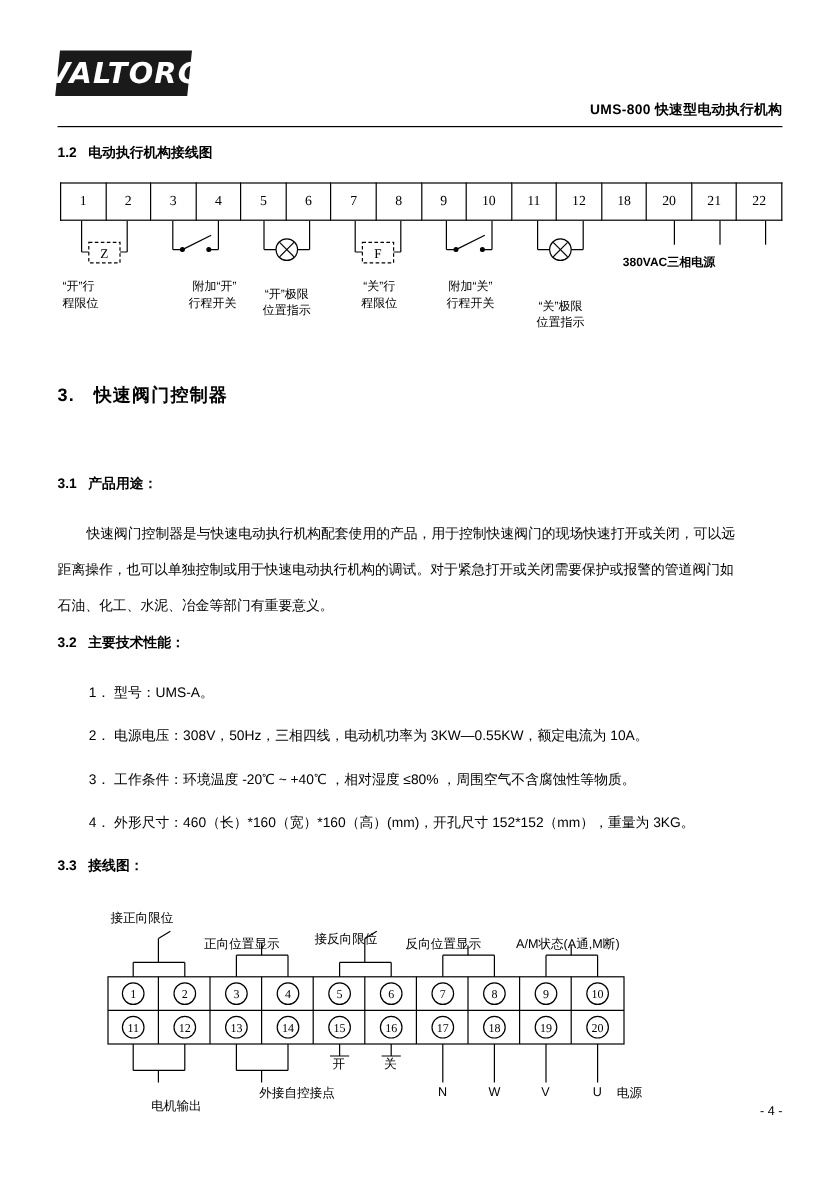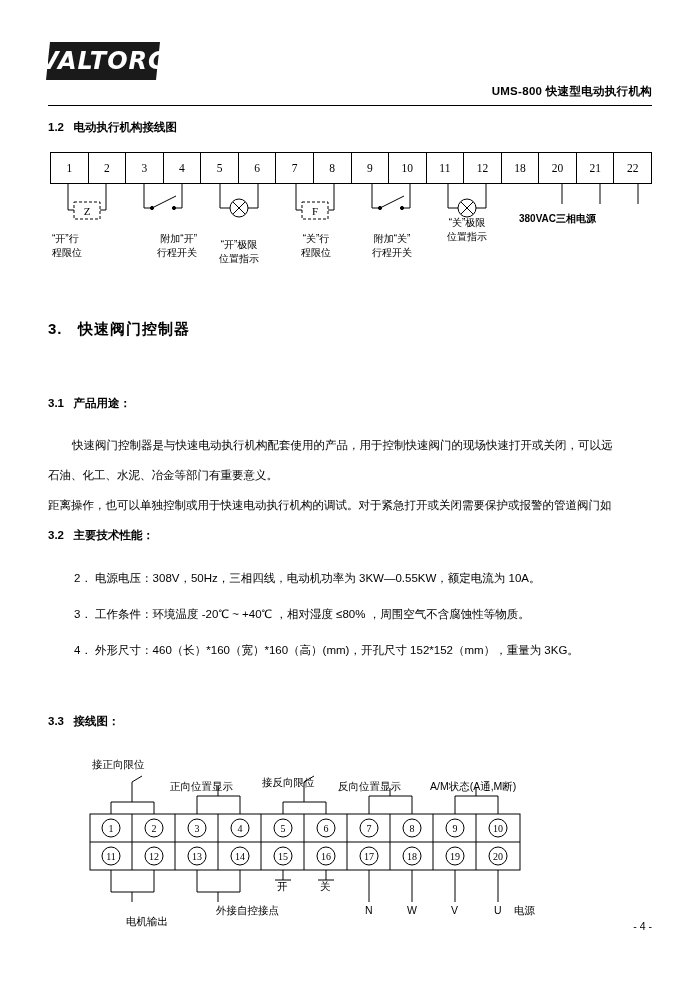--- a/index.html
+++ b/index.html
@@ -248,51 +248,52 @@
         <div>位置指示</div>
       </div>
       <div class="term-label" style="left:236px; top:48px; text-align:center; width:60px;">
         <div>“关”行</div>
         <div>程限位</div>
       </div>
       <div class="term-label" style="left:309px; top:48px; text-align:center; width:66px;">
         <div>附加“关”</div>
         <div>行程开关</div>
       </div>
-      <div class="term-label" style="left:384px; top:32px; text-align:center; width:66px;">
+      <div class="term-label" style="left:384px; top:64px; text-align:center; width:66px;">
         <div>“关”极限</div>
         <div>位置指示</div>
       </div>
       <div class="term-label" style="left:469px; top:28px;font-weight:bold;">380VAC三相电源</div>
     </div>
   </div>
 
   <div class="big-head" style="left:48px; top:320px;">
     <span>3.</span>
     &nbsp;
     <span>快速阀门控制器</span>
   </div>
 
   <div class="sec-num" style="left:48px; top:396px;">
     <span>3.1</span>
     &nbsp;
     <span>产品用途：</span>
   </div>
   <div class="body-text" style="left:48px; top:430px; width:604px;">
     <div style="text-indent:24px;">快速阀门控制器是与快速电动执行机构配套使用的产品，用于控制快速阀门的现场快速打开或关闭，可以远</div>
+    <div>距离操作，也可以单独控制或用于快速电动执行机构的调试。对于紧急打开或关闭需要保护或报警的管道阀门如</div>
     <div>石油、化工、水泥、冶金等部门有重要意义。</div>
-    <div>距离操作，也可以单独控制或用于快速电动执行机构的调试。对于紧急打开或关闭需要保护或报警的管道阀门如</div>
   </div>
 
   <div class="sec-num" style="left:48px; top:528px;">
     <span>3.2</span>
     &nbsp;
     <span>主要技术性能：</span>
   </div>
   <div class="body-text" style="left:74px; top:560px; width:580px; line-height:36px;">
+    <div>1． 型号：UMS-A。</div>
     <div>2． 电源电压：308V，50Hz，三相四线，电动机功率为 3KW—0.55KW，额定电流为 10A。</div>
     <div>3． 工作条件：环境温度 -20℃ ~ +40℃ ，相对湿度 ≤80% ，周围空气不含腐蚀性等物质。</div>
     <div>4． 外形尺寸：460（长）*160（宽）*160（高）(mm)，开孔尺寸 152*152（mm），重量为 3KG。</div>
   </div>
 
   <div class="sec-num" style="left:48px; top:714px;">
     <span>3.3</span>
     &nbsp;
     <span>接线图：</span>
   </div>

